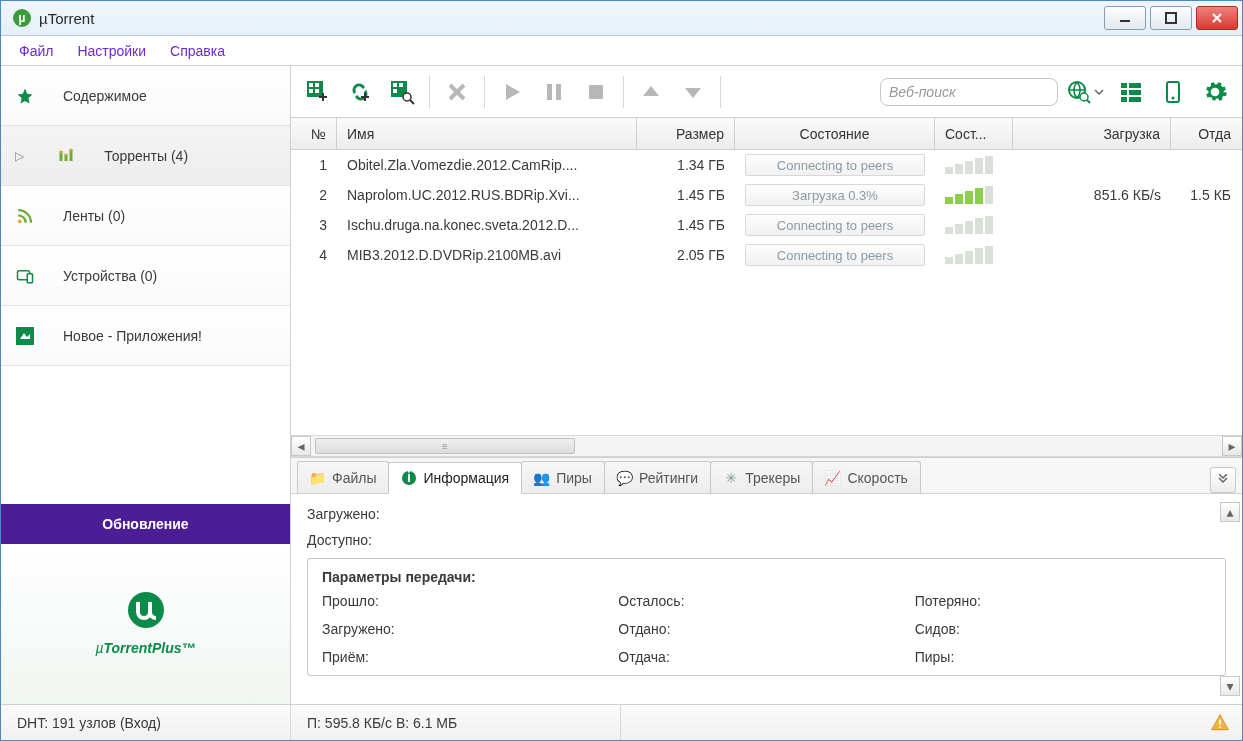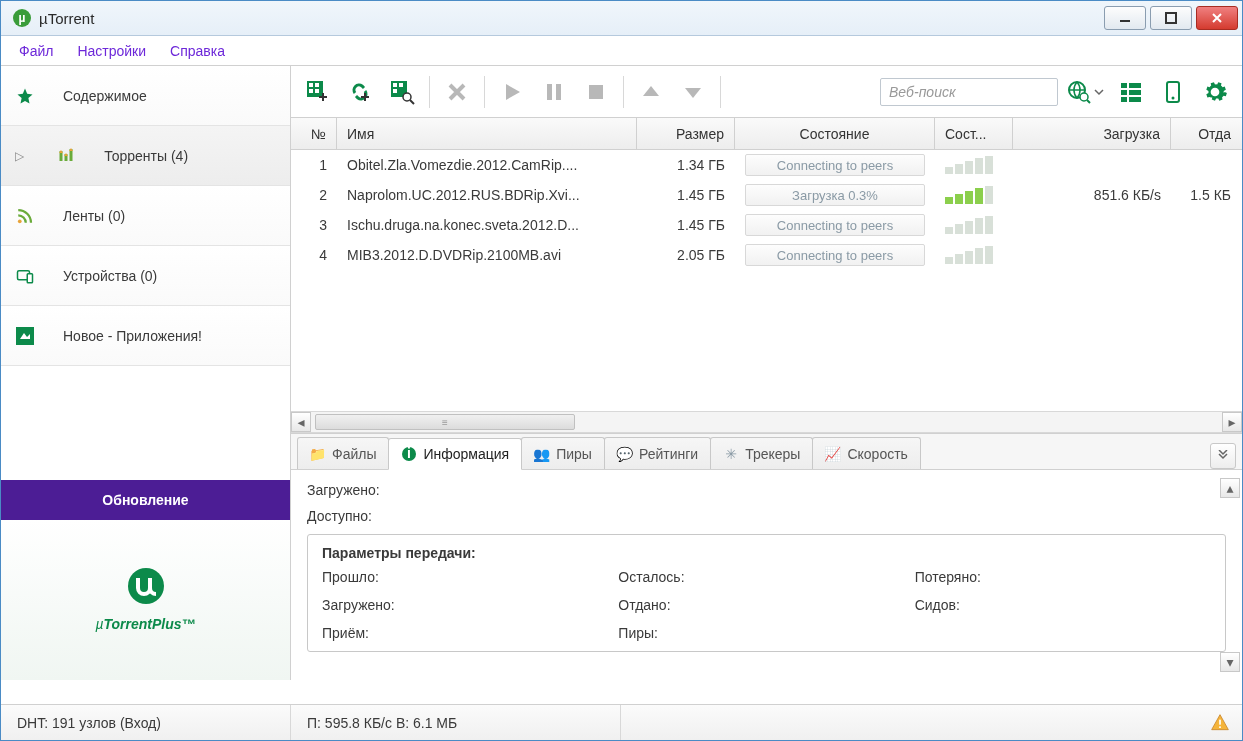--- a/index.html
+++ b/index.html
@@ -22,21 +22,21 @@
 .sb-spacer{flex:1;background:#fff;}
 .update-btn{height:40px;background:#4c1d95;color:#fff;display:flex;align-items:center;justify-content:center;font-weight:600;cursor:pointer;}
 .plus-area{height:160px;background:linear-gradient(#fff,#f0f6f2);display:flex;flex-direction:column;align-items:center;justify-content:center;gap:6px;}
 .plus-logo{color:#0c8a4a;font-size:19px;font-weight:600;font-style:italic;}
 .plus-logo .mu{font-weight:400;}
 .plus-logo .plus{font-weight:800;}
 .right{flex:1;display:flex;flex-direction:column;min-width:0;}
 .toolbar{height:52px;border-bottom:1px solid #d0d0d0;display:flex;align-items:center;padding:0 8px;gap:4px;}
 .tool-btn{width:38px;height:36px;display:flex;align-items:center;justify-content:center;cursor:pointer;border-radius:2px;}
 .tool-sep{width:1px;height:32px;background:#d8d8d8;margin:0 4px;}
-.search-box{margin-left:auto;width:178px;height:28px;border:1px solid #c0c8d0;border-radius:2px;padding:0 8px;color:#999;font-style:italic;display:flex;align-items:center;}
+.search-box{margin-left:auto;width:178px;height:28px;border:1px solid #c0c8d0;border-radius:8px;padding:0 8px;color:#999;font-style:italic;display:flex;align-items:center;}
 .globe-grp{display:flex;align-items:center;gap:2px;margin:0 4px;color:#0c8a4a;}
 .table-wrap{flex:1;display:flex;flex-direction:column;min-height:0;}
 .thead{height:32px;border-bottom:1px solid #d0d0d0;display:flex;background:linear-gradient(#fafafa,#ededed);}
 .th{border-right:1px solid #d0d0d0;display:flex;align-items:center;padding:0 10px;color:#333;font-size:14px;cursor:pointer;overflow:hidden;white-space:nowrap;text-align:center;}
 .tbody{overflow:auto;}
 .row{height:30px;display:flex;align-items:center;}
 .td{padding:0 10px;color:#3a3a3a;white-space:nowrap;overflow:hidden;text-overflow:ellipsis;}
 .col-num{width:46px;text-align:right;justify-content:flex-end;}
 .col-name{width:300px;}
 .col-size{width:98px;text-align:right;justify-content:flex-end;}
@@ -58,21 +58,21 @@
 .tab.active{background:#fff;border-bottom:1px solid #fff;position:relative;top:1px;color:#222;}
 .tab-icon{width:16px;height:16px;display:flex;align-items:center;justify-content:center;color:#8a9aa5;}
 .tab.active .tab-icon{color:#0c8a4a;}
 .collapse-btn{margin-left:auto;width:26px;height:26px;border:1px solid #c8c8c8;border-radius:3px;background:linear-gradient(#fff,#ededed);display:flex;align-items:center;justify-content:center;cursor:pointer;}
 .info-body{padding:12px 16px;overflow:auto;color:#3a3a3a;height:210px;position:relative;}
 .info-line{margin-bottom:10px;}
 .info-box{border:1px solid #c8c8c8;border-radius:3px;padding:10px 14px;margin-top:6px;}
 .info-box h4{font-size:14px;font-weight:700;margin-bottom:8px;}
 .info-grid{display:grid;grid-template-columns:1fr 1fr 1fr;row-gap:12px;}
 .info-scroll{position:absolute;right:4px;top:8px;bottom:8px;width:18px;display:flex;flex-direction:column;}
-.statusbar{height:36px;border-top:1px solid #d0d0d0;display:flex;align-items:center;background:linear-gradient(#fbfbfb,#f0f0f0);margin-top:24px;}
+.statusbar{height:36px;border-top:1px solid #d0d0d0;display:flex;align-items:center;background:linear-gradient(#fbfbfb,#f0f0f0);}
 .sb-cell{padding:0 16px;height:100%;display:flex;align-items:center;border-right:1px solid #d8d8d8;color:#3a3a3a;}
 .warn-icon{margin-left:auto;margin-right:12px;color:#e8a43a;}
 svg{display:block;}
 </style>
 </head>
 <body>
 
 <div class="window">
 
   <div class="titlebar">
@@ -407,20 +407,21 @@
           <div class="info-box">
             <h4>Параметры передачи:</h4>
             <div class="info-grid">
               <div>Прошло:</div>
               <div>Осталось:</div>
               <div>Потеряно:</div>
               <div>Загружено:</div>
               <div>Отдано:</div>
               <div>Сидов:</div>
               <div>Приём:</div>
+              <div>Отдача:</div>
               <div>Пиры:</div>
             </div>
           </div>
           <div class="info-scroll">
             <div class="scroll-btn">▴</div>
             <div style="flex:1"></div>
             <div class="scroll-btn">▾</div>
           </div>
         </div>
       </div>

